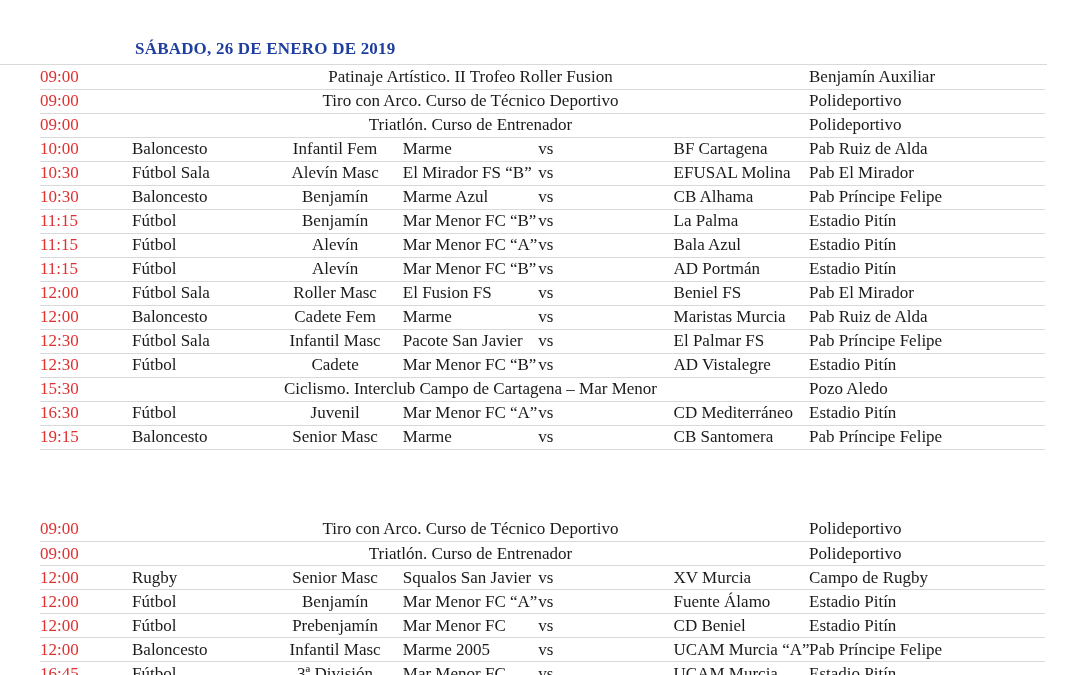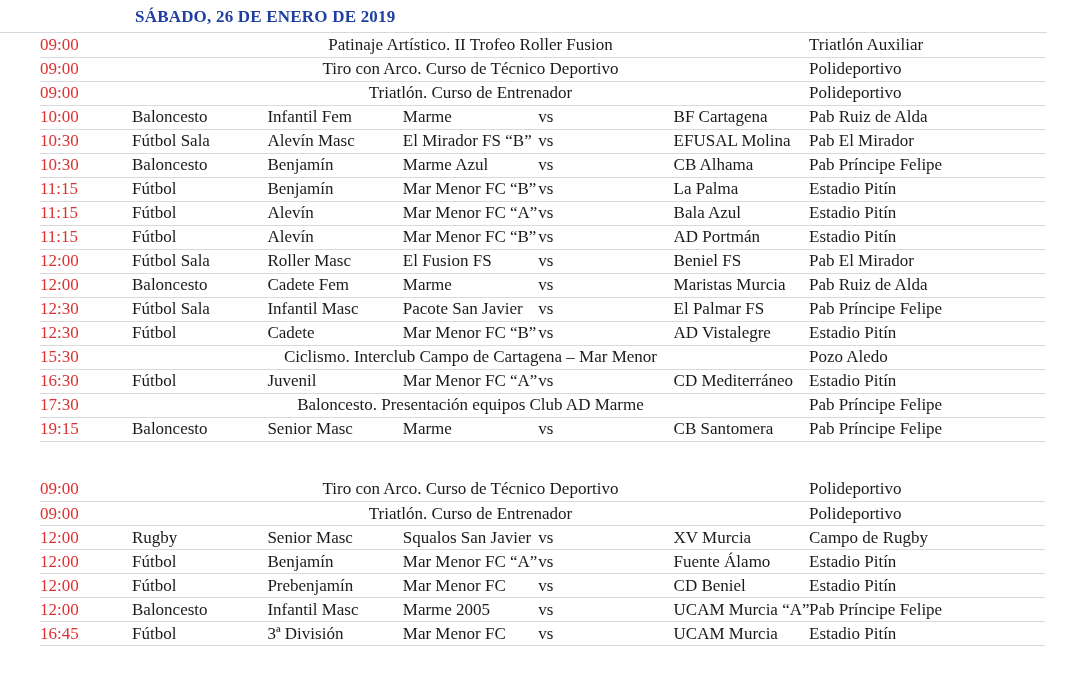--- a/index.html
+++ b/index.html
@@ -17,20 +17,21 @@
   .page {
     position: relative;
     width: 1080px;
     height: 675px;
     background: #fff;
     box-sizing: border-box;
     padding: 0;
   }
   .section {
     width: 1047px;
+    margin-top: 32px;
   }
   .section-title {
     color: #1f3fa0;
     font-weight: bold;
     font-size: 17px;
     letter-spacing: 0.2px;
     padding-left: 135px;
     height: 33px;
     line-height: 33px;
     border-bottom: 1px solid #d9d9d9;
@@ -62,20 +63,21 @@
     box-sizing: border-box;
   }
   td.sport {
     width: 115px;
     padding-left: 5px;
     box-sizing: border-box;
   }
   td.cat {
     width: 165px;
     box-sizing: border-box;
+    text-align: center;
   }
   td.team1 {
     width: 185px;
     box-sizing: border-box;
   }
   td.vs {
     width: 42px;
     box-sizing: border-box;
   }
   td.team2 {
@@ -98,21 +100,21 @@
 
 <div class="page">
   <div id="sections-root">
       <div class="section">
         <div class="section-title">SÁBADO, 26 DE ENERO DE 2019</div>
         <table class="sched">
           <tbody>
             <tr>
               <td class="time">09:00</td>
               <td class="wide" colspan="5">Patinaje Artístico. II Trofeo Roller Fusion</td>
-              <td class="venue">Triatlón Auxiliar</td>
+              <td class="venue">Benjamín Auxiliar</td>
             </tr>
             <tr>
               <td class="time">09:00</td>
               <td class="wide" colspan="5">Tiro con Arco. Curso de Técnico Deportivo</td>
               <td class="venue">Polideportivo</td>
             </tr>
             <tr>
               <td class="time">09:00</td>
               <td class="wide" colspan="5">Triatlón. Curso de Entrenador</td>
               <td class="venue">Polideportivo</td>
@@ -213,25 +215,20 @@
               <td class="venue">Pozo Aledo</td>
             </tr>
             <tr>
               <td class="time">16:30</td>
               <td class="sport">Fútbol</td>
               <td class="cat">Juvenil</td>
               <td class="team1">Mar Menor FC “A”</td>
               <td class="vs">vs</td>
               <td class="team2">CD Mediterráneo</td>
               <td class="venue">Estadio Pitín</td>
-            </tr>
-            <tr>
-              <td class="time">17:30</td>
-              <td class="wide" colspan="5">Baloncesto. Presentación equipos Club AD Marme</td>
-              <td class="venue">Pab Príncipe Felipe</td>
             </tr>
             <tr>
               <td class="time">19:15</td>
               <td class="sport">Baloncesto</td>
               <td class="cat">Senior Masc</td>
               <td class="team1">Marme</td>
               <td class="vs">vs</td>
               <td class="team2">CB Santomera</td>
               <td class="venue">Pab Príncipe Felipe</td>
             </tr>

